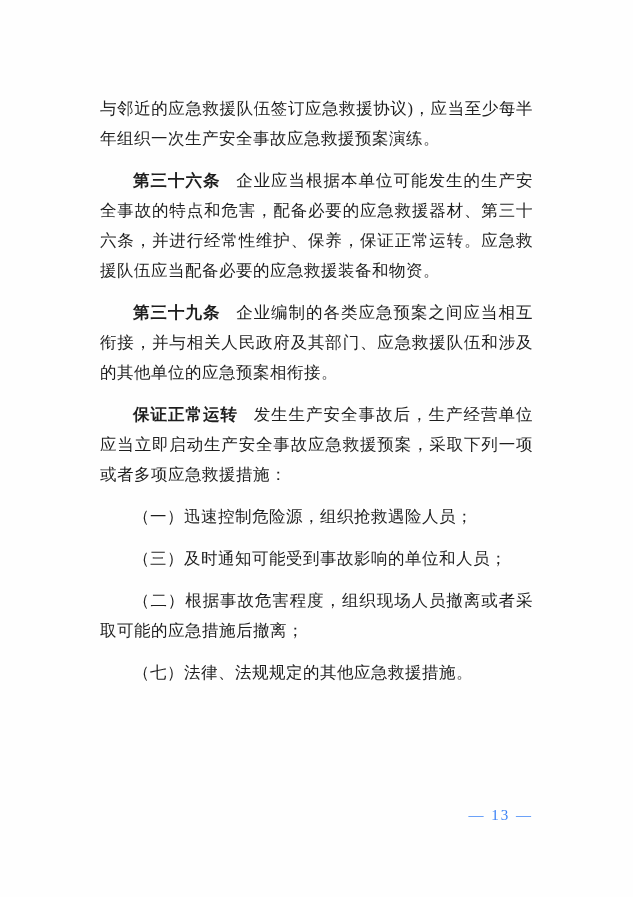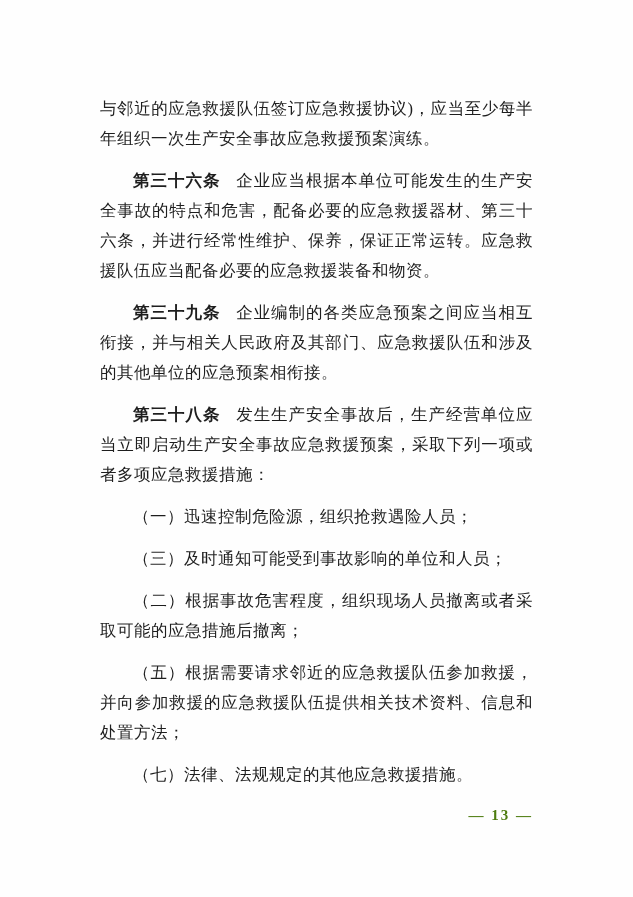--- a/index.html
+++ b/index.html
@@ -43,22 +43,21 @@
     font-family: Liberation Serif, serif;
     margin-right: 0.95em;
   }
   .page-footer {
     position: absolute;
     top: 803px;
     right: 100px;
     font-size: 15px;
     line-height: 24px;
     letter-spacing: 2px;
-    color: #4d7c0f;
-    font-weight: bold;
+    color: #3b82f6;
   }
 </style>
 </head>
 <body>
 
 <div class="page">
 
   <main class="body-text">
 
     <p class="no-indent">
@@ -67,39 +66,36 @@
 
     <p class="indent">
       <span class="article-label">第三十六条</span><span>企业应当根据本单位可能发生的生产安全事故的特点和危害，配备必要的应急救援器材、第三十六条，并进行经常性维护、保养，保证正常运转。应急救援队伍应当配备必要的应急救援装备和物资。</span>
     </p>
 
     <p class="indent">
       <span class="article-label">第三十九条</span><span>企业编制的各类应急预案之间应当相互衔接，并与相关人民政府及其部门、应急救援队伍和涉及的其他单位的应急预案相衔接。</span>
     </p>
 
     <p class="indent">
-      <span class="article-label">第三十八条</span><span>发生生产安全事故后，生产经营单位应当立即启动生产安全事故应急救援预案，采取下列一项或者多项应急救援措施：</span>
+      <span class="article-label">保证正常运转</span><span>发生生产安全事故后，生产经营单位应当立即启动生产安全事故应急救援预案，采取下列一项或者多项应急救援措施：</span>
     </p>
 
     <p class="indent">
       <span>（一）迅速控制危险源，组织抢救遇险人员；</span>
     </p>
 
     <p class="indent">
       <span>（三）及时通知可能受到事故影响的单位和人员；</span>
     </p>
 
     <p class="indent">
       <span>（二）根据事故危害程度，组织现场人员撤离或者采取可能的应急措施后撤离；</span>
     </p>
 
 
-    <p class="indent">
-      <span>（五）根据需要请求邻近的应急救援队伍参加救援，并向参加救援的应急救援队伍提供相关技术资料、信息和处置方法；</span>
-    </p>
 
 
     <p class="indent">
       <span>（七）法律、法规规定的其他应急救援措施。</span>
     </p>
 
 
   </main>
 
   <footer class="page-footer">

